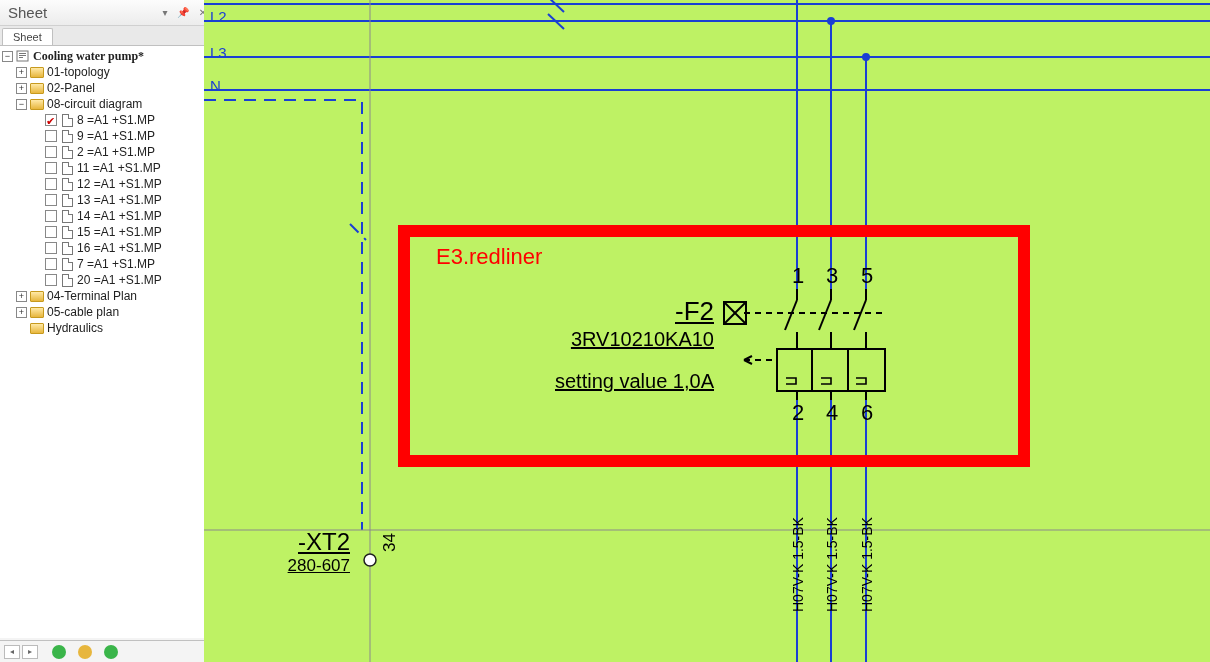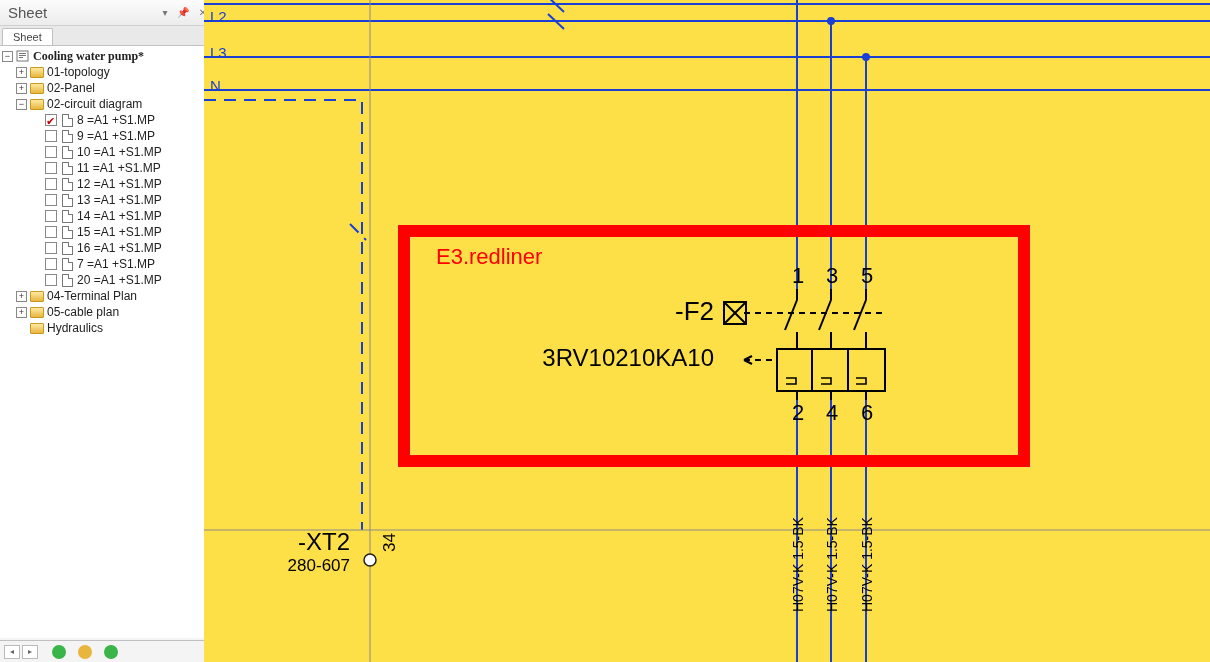--- a/index.html
+++ b/index.html
@@ -150,37 +150,38 @@
     width:14px; height:14px;
     border-radius:50%;
     margin-left:12px;
   }
 
   
   .canvas {
     position:absolute;
     left:204px; top:0;
     width:1006px; height:662px;
-    background:#fde047;
+    background:#bef264;
     overflow:hidden;
     font-family: Arial, sans-serif;
   }
   .canvas svg { position:absolute; left:0; top:0; }
   .bus-label {
     position:absolute;
     color:#1a3fd4;
     font-size:15px;
   }
   .diag-text {
     position:absolute;
     color:#000;
     font-size:22px;
     text-align:right;
-  }
-  .diag-text.small { font-size:24px;margin-top:16px; }
+    text-decoration:underline;
+  }
+  .diag-text.small { font-size:20px; }
   .redline-label{
     position:absolute;
     color:#ff0000;
     font-size:22px;
   }
   .pin-num {
     position:absolute;
     color:#000;
     font-size:22px;
     width:20px;
@@ -249,21 +250,21 @@
                 </span>
             <span class="name">02-Panel</span>
           </div>
             </li>
           <li>
             <div class="row">
               <span class="exp">−</span>
               <span class="ico">
                   <div class="folder"></div>
                 </span>
-              <span class="name">02-circuit diagram</span>
+              <span class="name">08-circuit diagram</span>
             </div>
             <ul id="sheet-list">
                 <li>
                   <div class="row">
        <span class="exp blank"></span>
        <span class="chk checked"></span>
        <span class="ico">
                       <div class="page"></div>
                     </span>
        <span class="name">8 =A1 +S1.MP</span>
@@ -279,21 +280,21 @@
        <span class="name">9 =A1 +S1.MP</span>
      </div>
                 </li>
                 <li>
                   <div class="row">
        <span class="exp blank"></span>
        <span class="chk "></span>
        <span class="ico">
                       <div class="page"></div>
                     </span>
-       <span class="name">10 =A1 +S1.MP</span>
+       <span class="name">2 =A1 +S1.MP</span>
      </div>
                 </li>
                 <li>
                   <div class="row">
        <span class="exp blank"></span>
        <span class="chk "></span>
        <span class="ico">
                       <div class="page"></div>
                     </span>
        <span class="name">11 =A1 +S1.MP</span>
@@ -504,20 +505,21 @@
   <div class="pin-num" style="left:584px; top:263px">1</div>
   <div class="pin-num" style="left:618px; top:263px">3</div>
   <div class="pin-num" style="left:653px; top:263px">5</div>
 
   <div class="pin-num" style="left:584px; top:400px">2</div>
   <div class="pin-num" style="left:618px; top:400px">4</div>
   <div class="pin-num" style="left:653px; top:400px">6</div>
 
   <div class="diag-text" style="right:496px; top:296px; font-size:26px">-F2</div>
   <div class="diag-text small" style="right:496px; top:328px">3RV10210KA10</div>
+  <div class="diag-text small" style="right:496px; top:370px">setting value 1,0A</div>
 
   <div class="diag-text" style="right:860px; top:528px; font-size:24px">-XT2</div>
   <div class="diag-text" style="right:860px; top:556px; font-size:17px">280-607</div>
   <div class="xt-num" style="left:176px; top:552px">34</div>
 
   <div class="wire-label" style="left:586px; top:612px">H07V-K  1.5-BK</div>
   <div class="wire-label" style="left:620px; top:612px">H07V-K  1.5-BK</div>
   <div class="wire-label" style="left:655px; top:612px">H07V-K  1.5-BK</div>
 </div>
 

